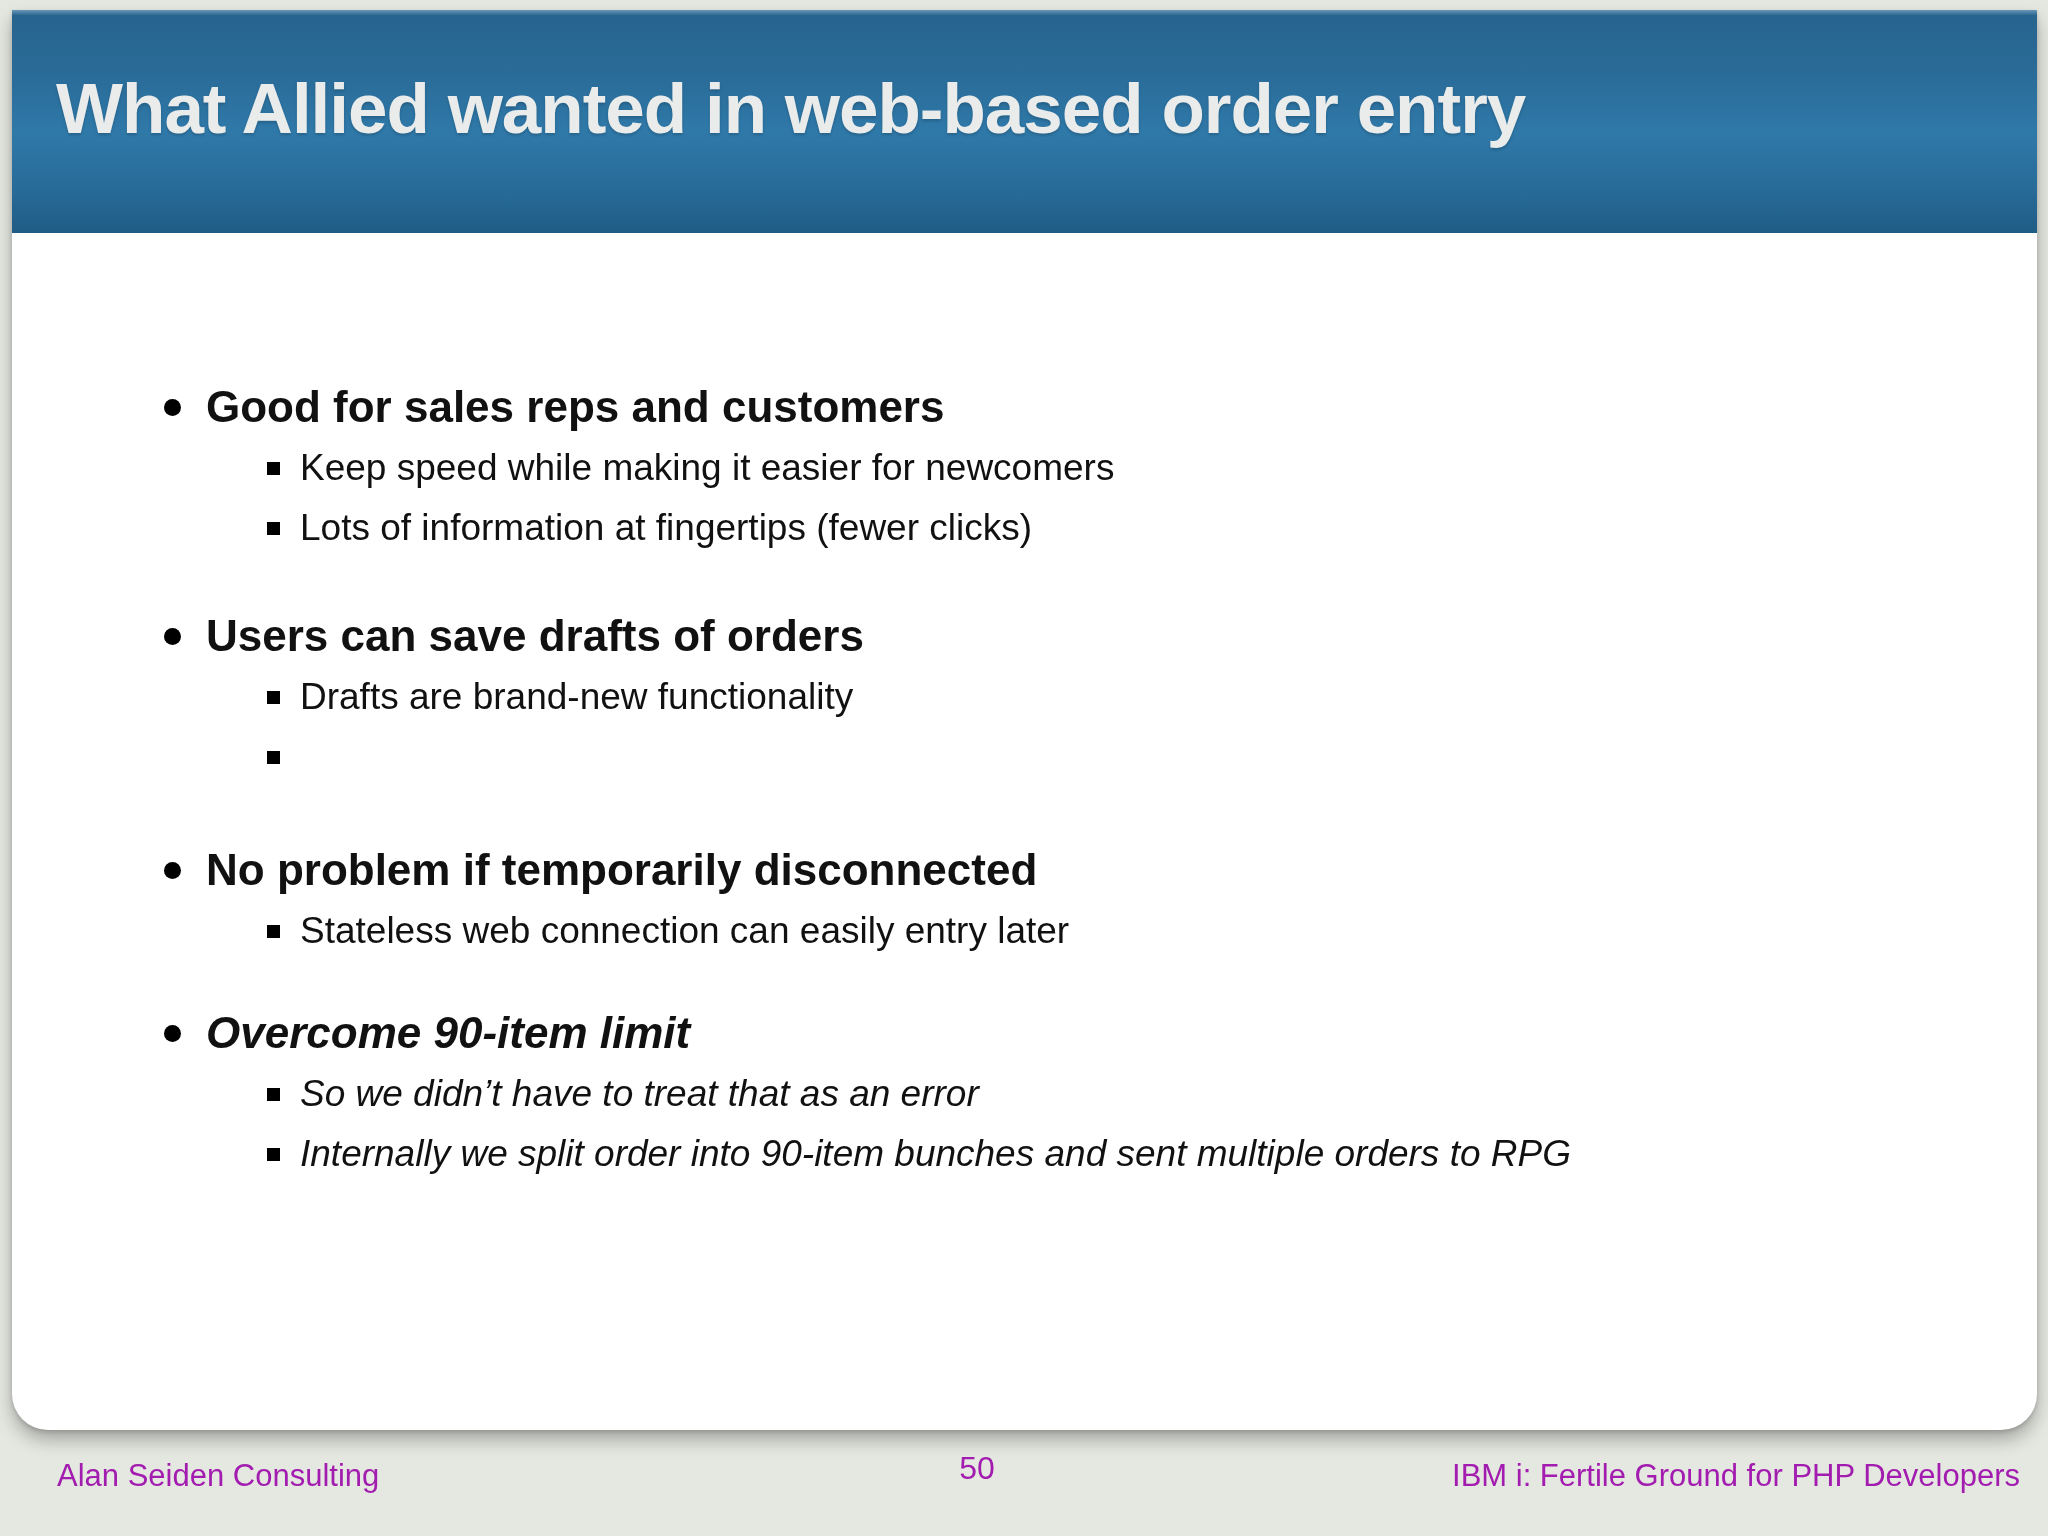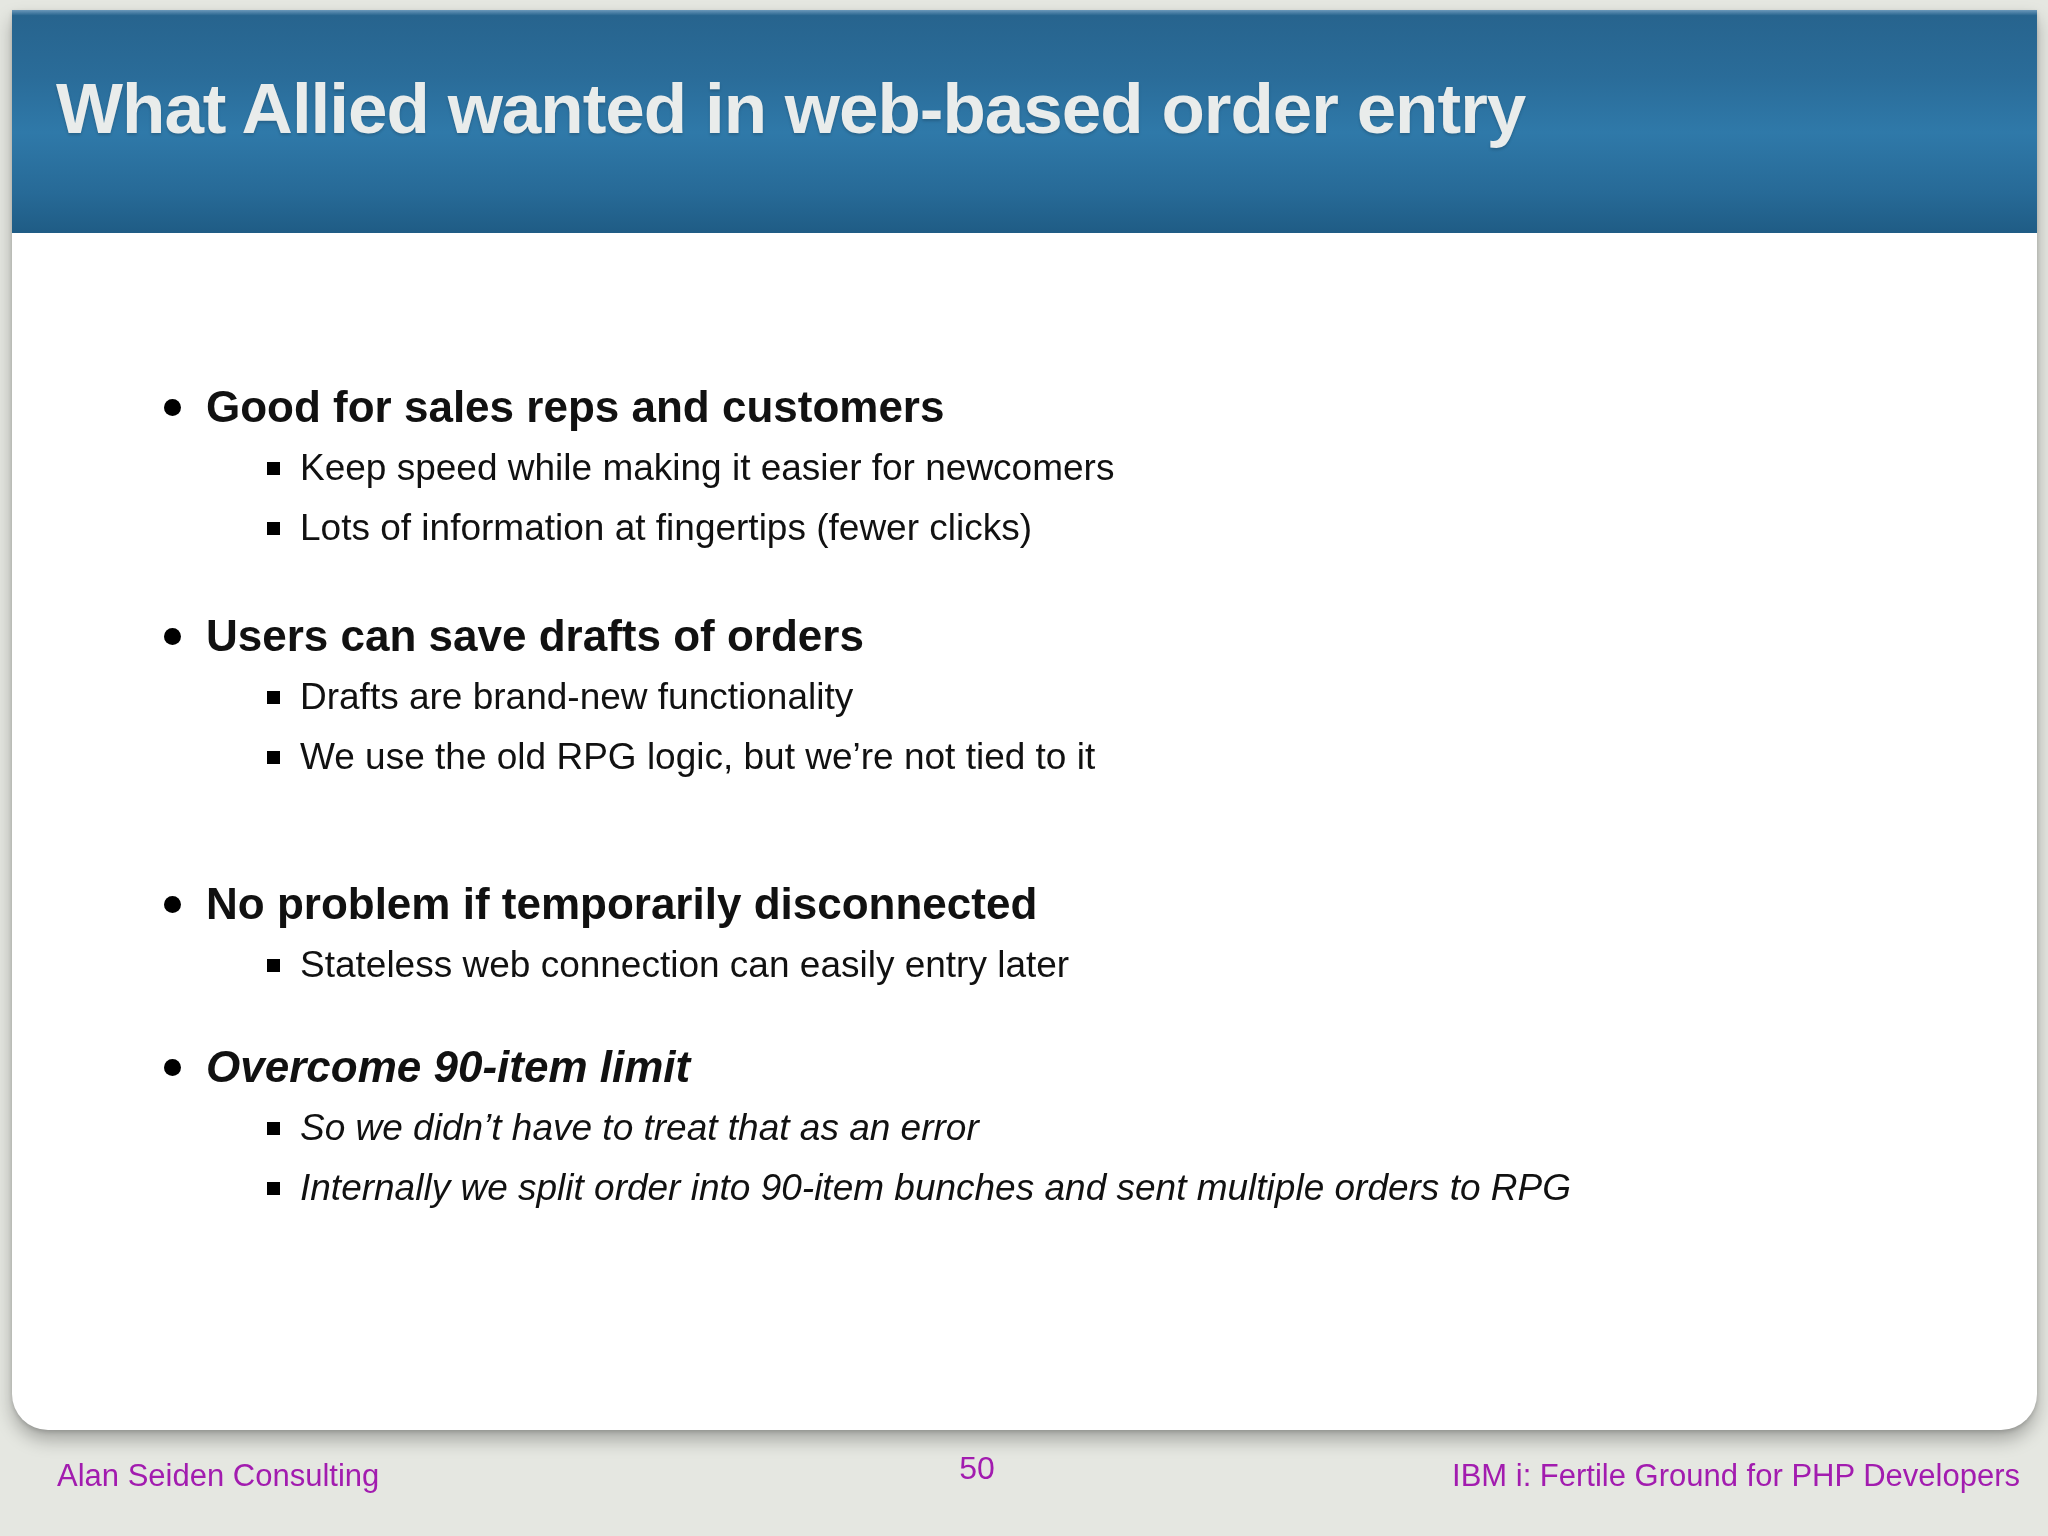--- a/index.html
+++ b/index.html
@@ -44,21 +44,21 @@
     white-space: nowrap;
     text-shadow: 0 2px 3px rgba(0,0,0,0.18);
   }
   .content {
     position: absolute;
     top: 366px;
     left: 152px;
     right: 60px;
   }
   .section + .section { margin-top: 47px; }
-  .section:nth-child(3) { margin-top: 86px; }
+  .section:nth-child(3) { margin-top: 52px; }
   .section:nth-child(4) { margin-top: 41px; font-style: italic; }
   .h-row {
     height: 62px;
     display: flex;
     align-items: center;
     gap: 25px;
     font-size: 44px;
     font-weight: bold;
     white-space: nowrap;
   }
@@ -130,21 +130,20 @@
       <div class="h-row">
         <span class="dot"></span>
         <span>Users can save drafts of orders</span>
       </div>
       <div class="i-row">
         <span class="sq"></span>
         <span>Drafts are brand-new functionality</span>
       </div>
       <div class="i-row">
         <span class="sq"></span>
-        <span>We use the old RPG logic, but we’re not tied to it</span>
       </div>
     </div>
 
     <div class="section">
       <div class="h-row">
         <span class="dot"></span>
         <span>No problem if temporarily disconnected</span>
       </div>
       <div class="i-row">
         <span class="sq"></span>

